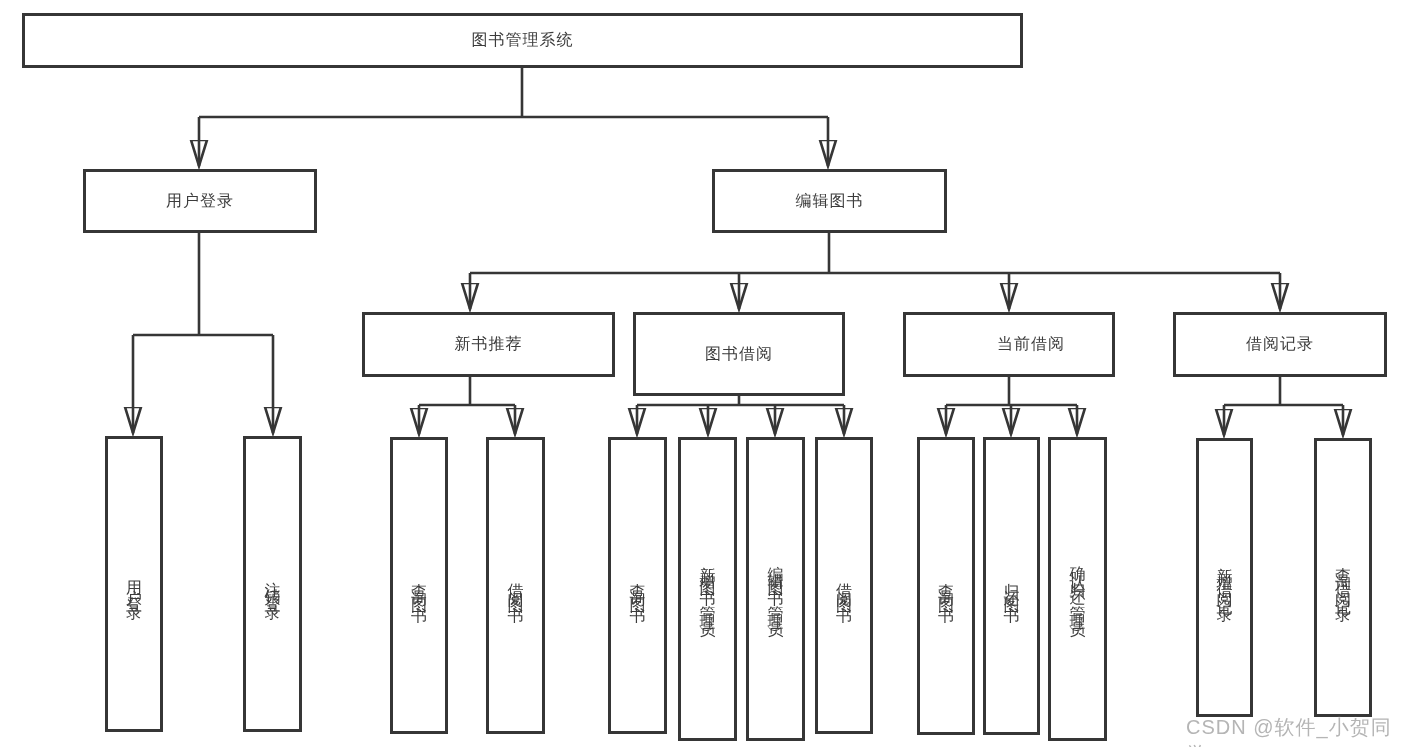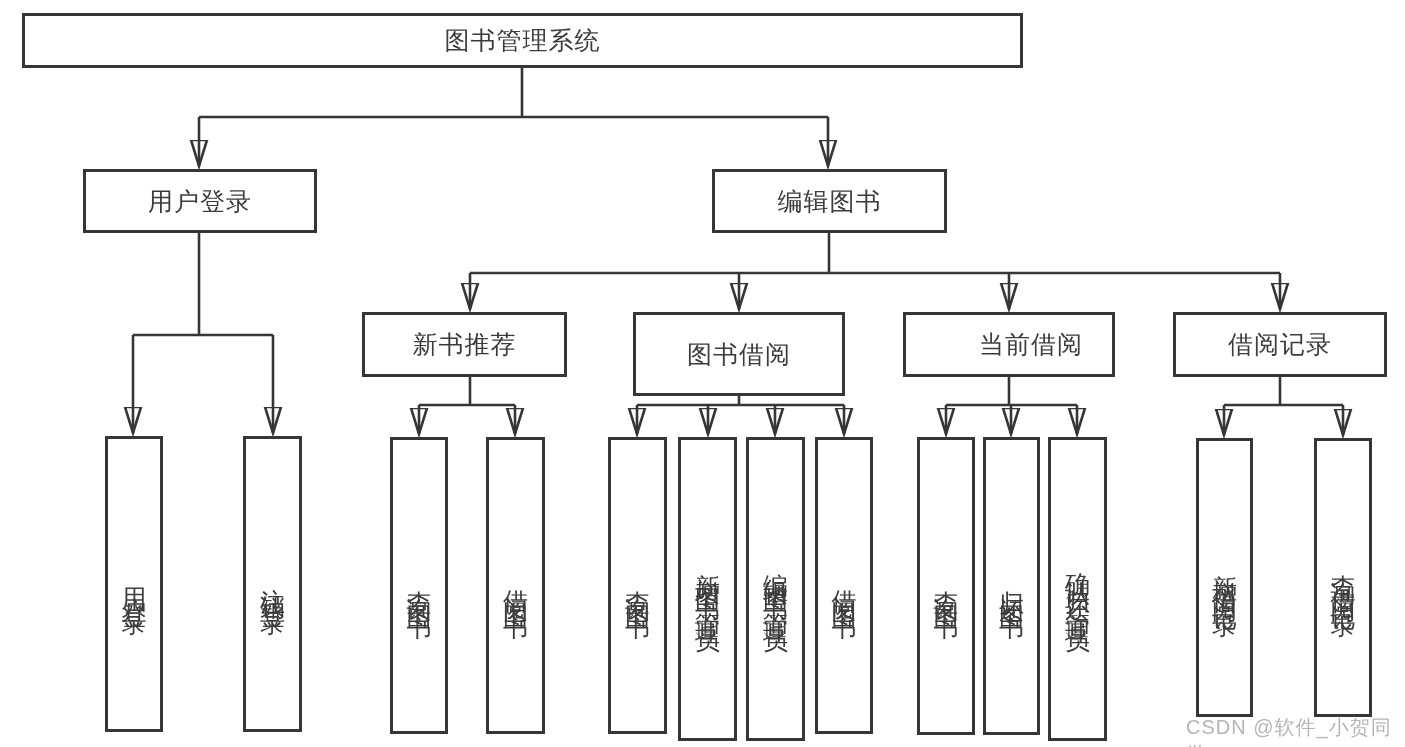--- a/index.html
+++ b/index.html
@@ -17,21 +17,21 @@
     overflow:hidden;
   }
   svg.connectors{position:absolute;left:0;top:0;width:1405px;height:747px;}
   svg.connectors path{stroke:var(--line);stroke-width:2.6;fill:none;}
   .node{
     position:absolute;box-sizing:border-box;
     border:3px solid var(--line);
     background:#fff;
     display:flex;align-items:center;justify-content:center;
     color:var(--text);
-    font-size:25px;
+    font-size:16px;
     letter-spacing:1px;
     z-index:2;
     text-align:center;
   }
   .vnode{letter-spacing:0;}
   .vnode .vtext{
     writing-mode:vertical-rl;
     text-orientation:mixed;
     letter-spacing:8px;
     line-height:1;
@@ -98,21 +98,21 @@
     <span>图书管理系统</span>
   </div>
 
   <div class="node" style="left:83px;top:169px;width:234px;height:64px;">
     <span>用户登录</span>
   </div>
   <div class="node" style="left:712px;top:169px;width:235px;height:64px;">
     <span>编辑图书</span>
   </div>
 
-  <div class="node" style="left:362px;top:312px;width:205px;height:65px;">
+  <div class="node" style="left:362px;top:312px;width:253px;height:65px;">
     <span>新书推荐</span>
   </div>
   <div class="node" style="left:633px;top:312px;width:212px;height:84px;">
     <span>图书借阅</span>
   </div>
   <div class="node" style="left:903px;top:312px;width:212px;height:65px;padding-left:44px;">
     <span>当前借阅</span>
   </div>
   <div class="node" style="left:1173px;top:312px;width:214px;height:65px;">
     <span>借阅记录</span>

